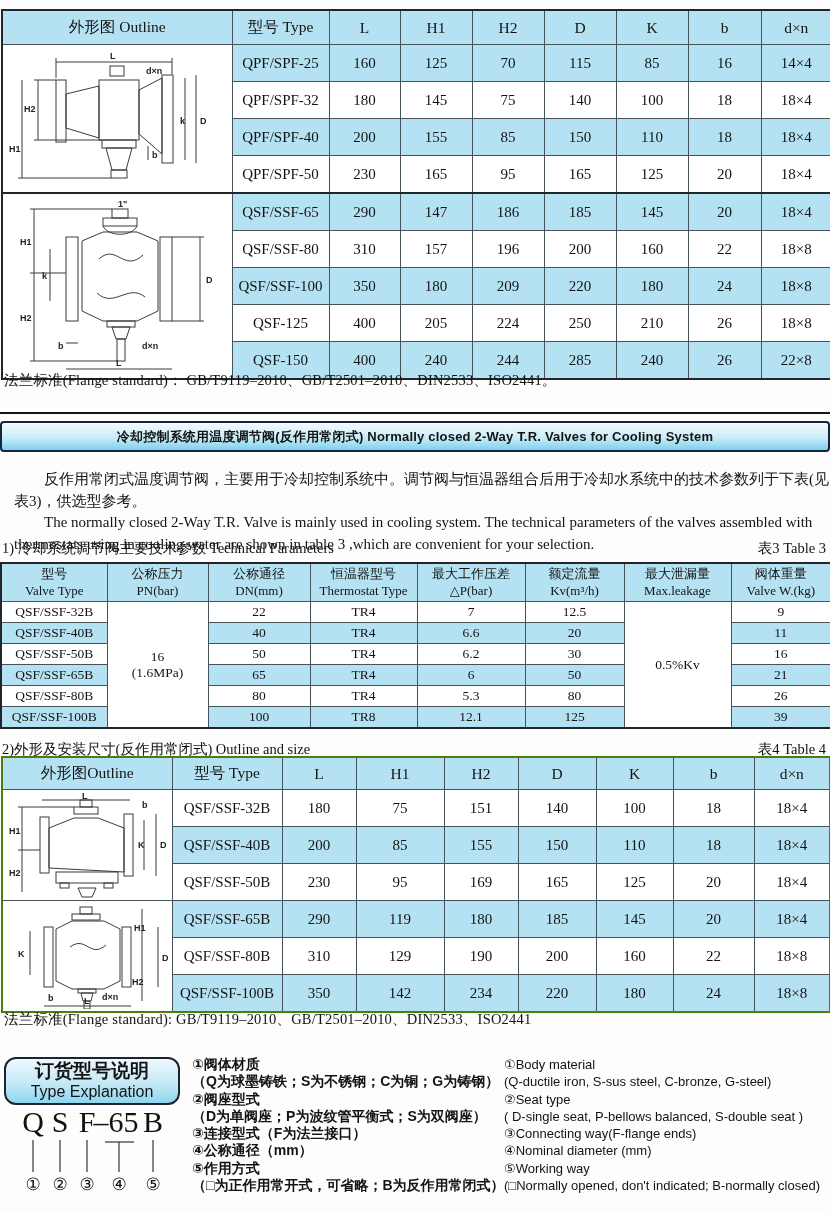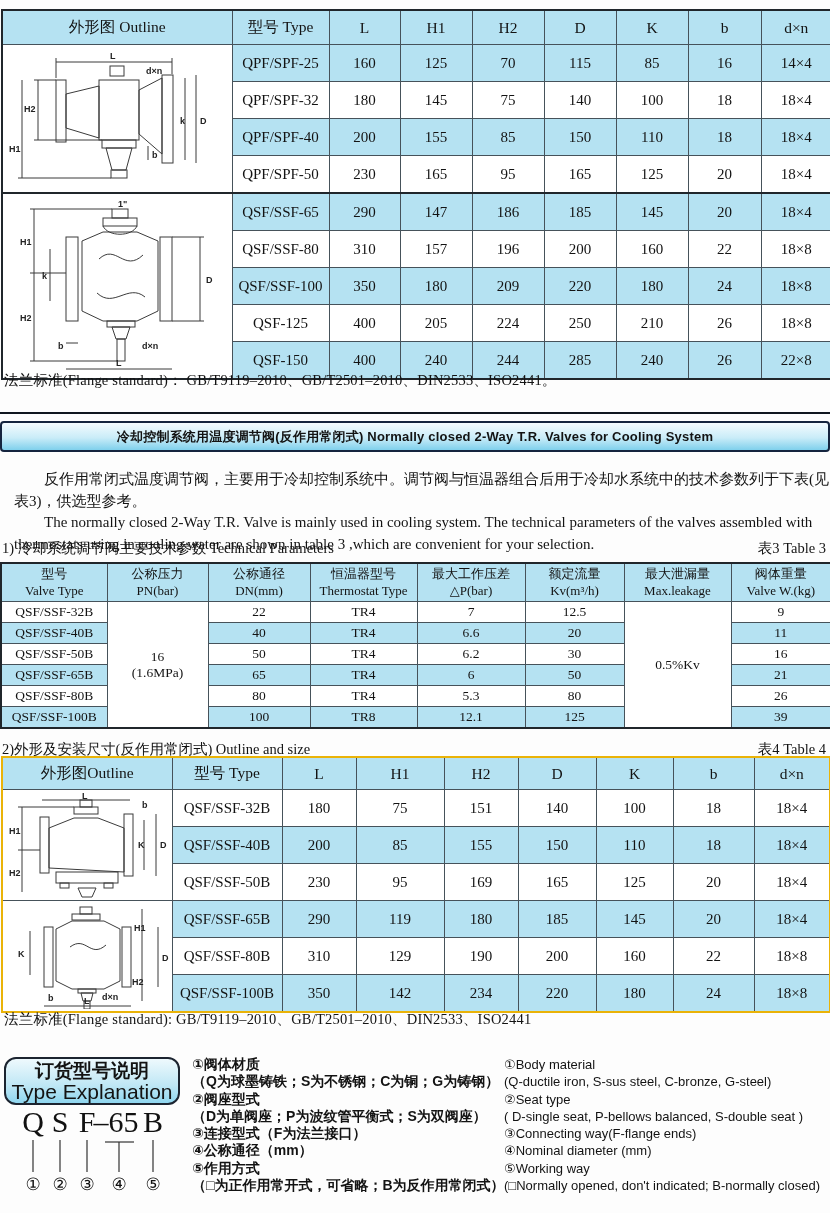--- a/index.html
+++ b/index.html
@@ -17,21 +17,21 @@
 
   .t1{position:absolute;top:9px;left:1px;width:828px;border:2px solid #20262b;}
   .t1 th{height:33px;font-size:15.5px;}
   .t1 td{height:36px;font-size:15px;}
   .t1 tr.thick td{border-top:2px solid #20262b;}
 
   .t3{position:absolute;top:562px;left:0px;width:830px;border:2px solid #20262b;}
   .t3 th{height:37px;font-size:13px;line-height:1.3;}
   .t3 td{height:20px;font-size:13.5px;}
 
-  .t4{position:absolute;top:756px;left:1px;width:828px;border:2px solid #eab308;}
+  .t4{position:absolute;top:756px;left:1px;width:828px;border:2px solid #4d7c0f;}
   .t4 th{height:31px;font-size:15.5px;}
   .t4 td{height:36px;font-size:15px;}
 
   
   .note{position:absolute;left:4px;font-size:14.5px;letter-spacing:.2px;}
   .n1{top:371px;}
   .n2{top:1010px;}
   .rule{position:absolute;top:412px;left:0;width:830px;height:2px;background:#10161f;}
   .banner{position:absolute;top:421px;left:0;width:826px;height:27px;border:2px solid #15243e;border-radius:4px;
           background:linear-gradient(to bottom,#f4fbfe 0%,#c9ecf8 55%,#7fd0ec 100%);
@@ -48,21 +48,21 @@
   
   .dia{display:block;margin:0 auto;}
   .dia path,.dia line,.dia rect,.dia polyline{fill:none;stroke:#3b3b3b;stroke-width:1;}
   .dia text{fill:#222;font-family:"Liberation Sans","DejaVu Sans",sans-serif;font-size:9px;font-weight:700;stroke:none;}
 
   
   .tbox{position:absolute;top:1057px;left:4px;width:172px;height:44px;border:2px solid #1c2430;border-radius:12px;
         background:linear-gradient(to bottom,#eef9fd 0%,#bfe7f5 60%,#8fd6ef 100%);
         text-align:center;font-family:"Liberation Sans","DejaVu Sans",sans-serif;}
   .tbox-cn{font-size:19px;font-weight:700;line-height:23px;}
-  .tbox-en{font-size:21px;line-height:20px;}
+  .tbox-en{font-size:16px;line-height:20px;}
   .code{position:absolute;top:1104px;left:8px;}
   .code text{font-family:"Liberation Serif","DejaVu Serif",serif;fill:#111;stroke:none;}
   .code line{stroke:#333;stroke-width:1.2;}
   .cnlist{position:absolute;top:1056px;left:192px;width:314px;
           font-family:"Liberation Sans","DejaVu Sans",sans-serif;font-weight:700;font-size:14px;line-height:17.3px;white-space:nowrap;}
   .enlist{position:absolute;top:1056px;left:504px;width:326px;
           font-family:"Liberation Sans","DejaVu Sans",sans-serif;font-size:13px;line-height:17.3px;white-space:nowrap;}
 </style>
 </head>
 <body>

